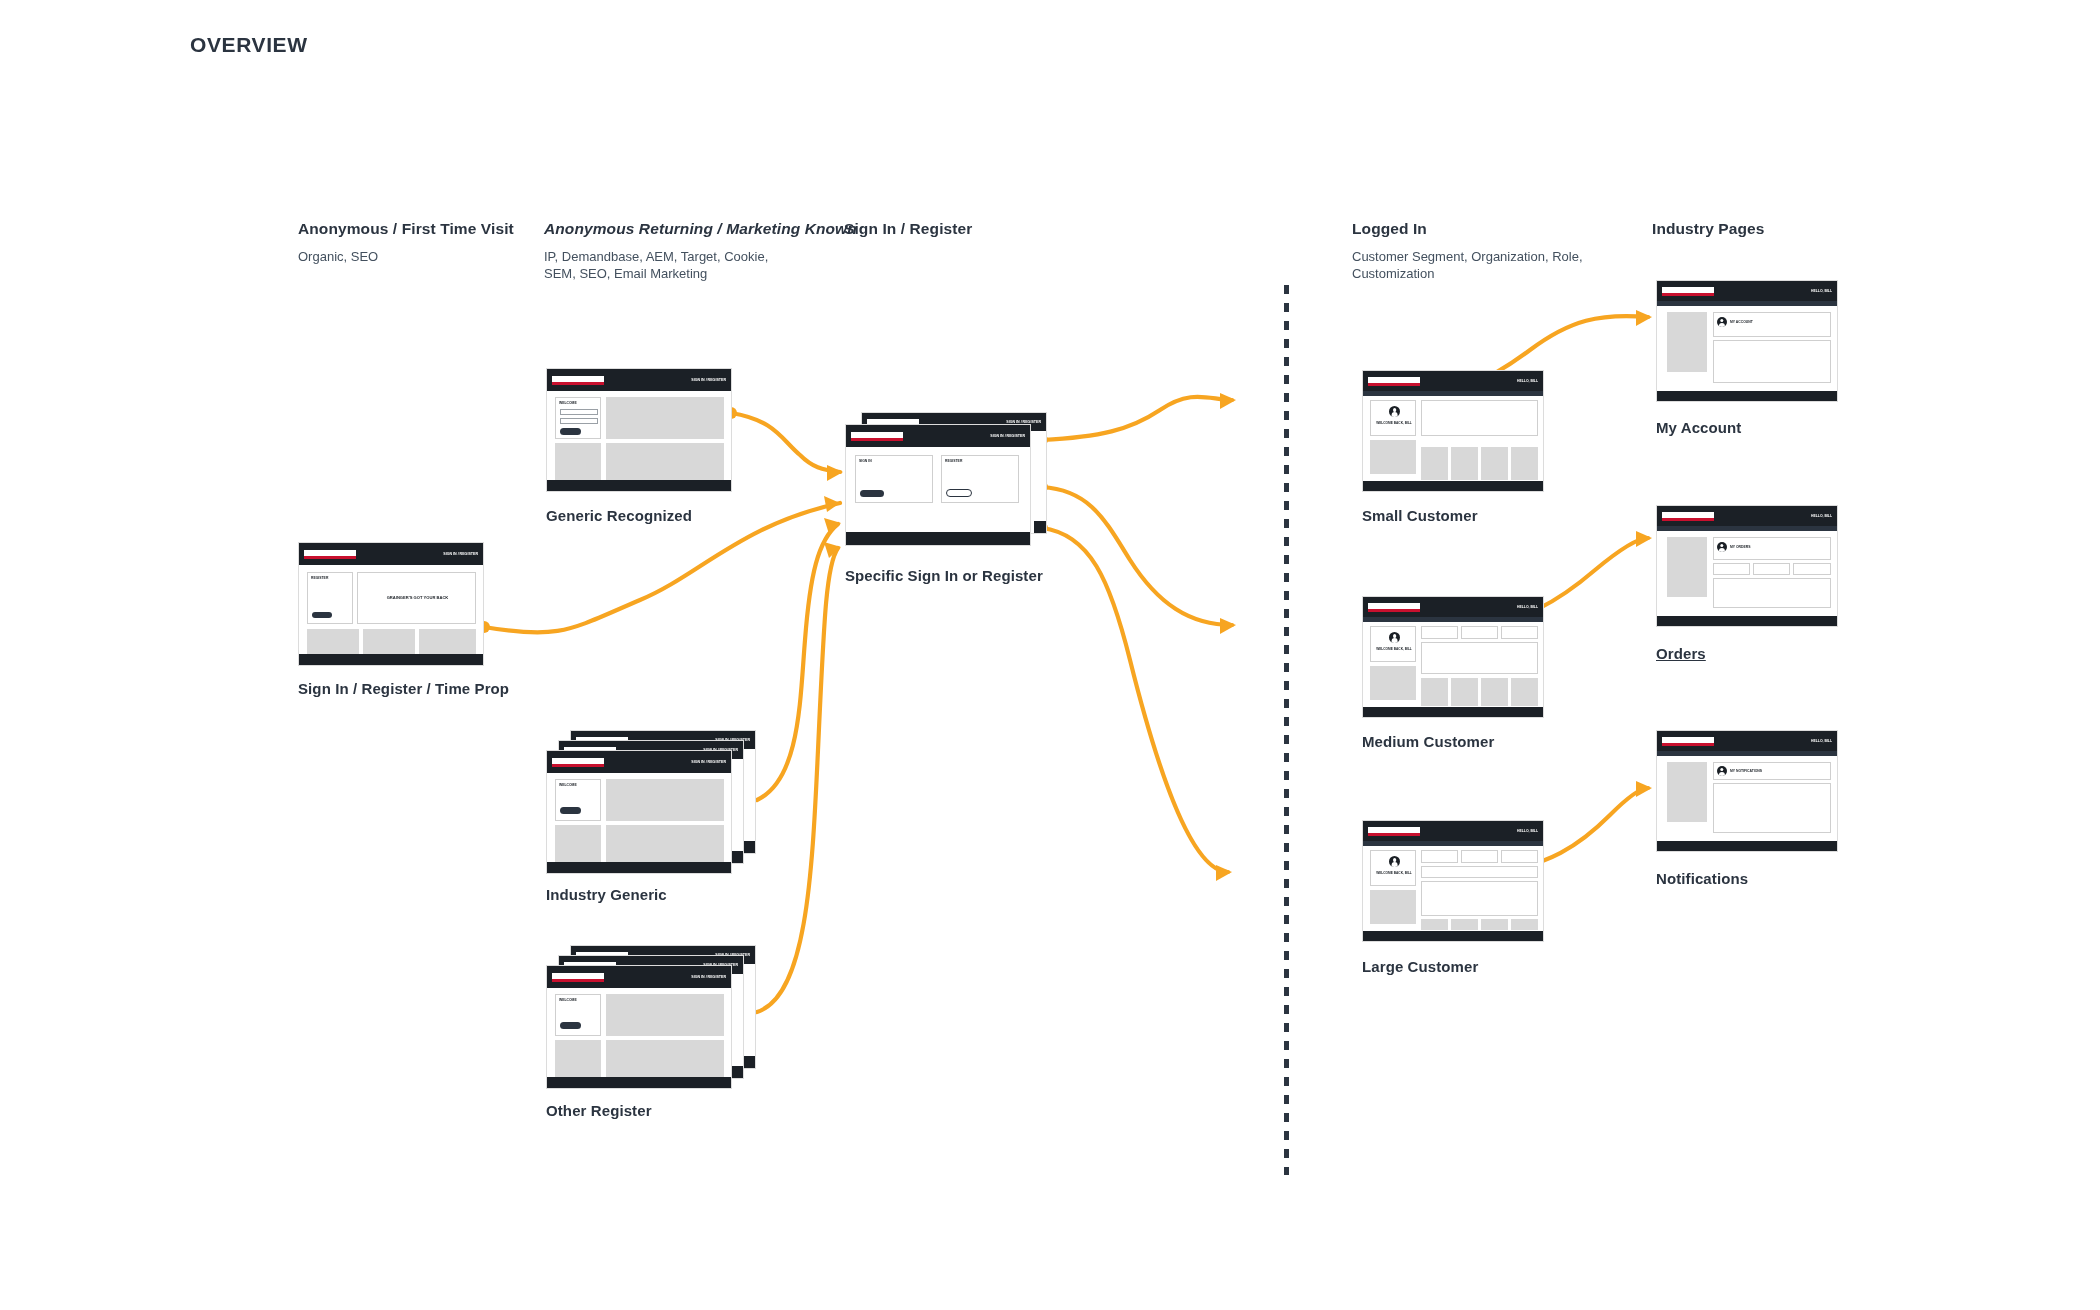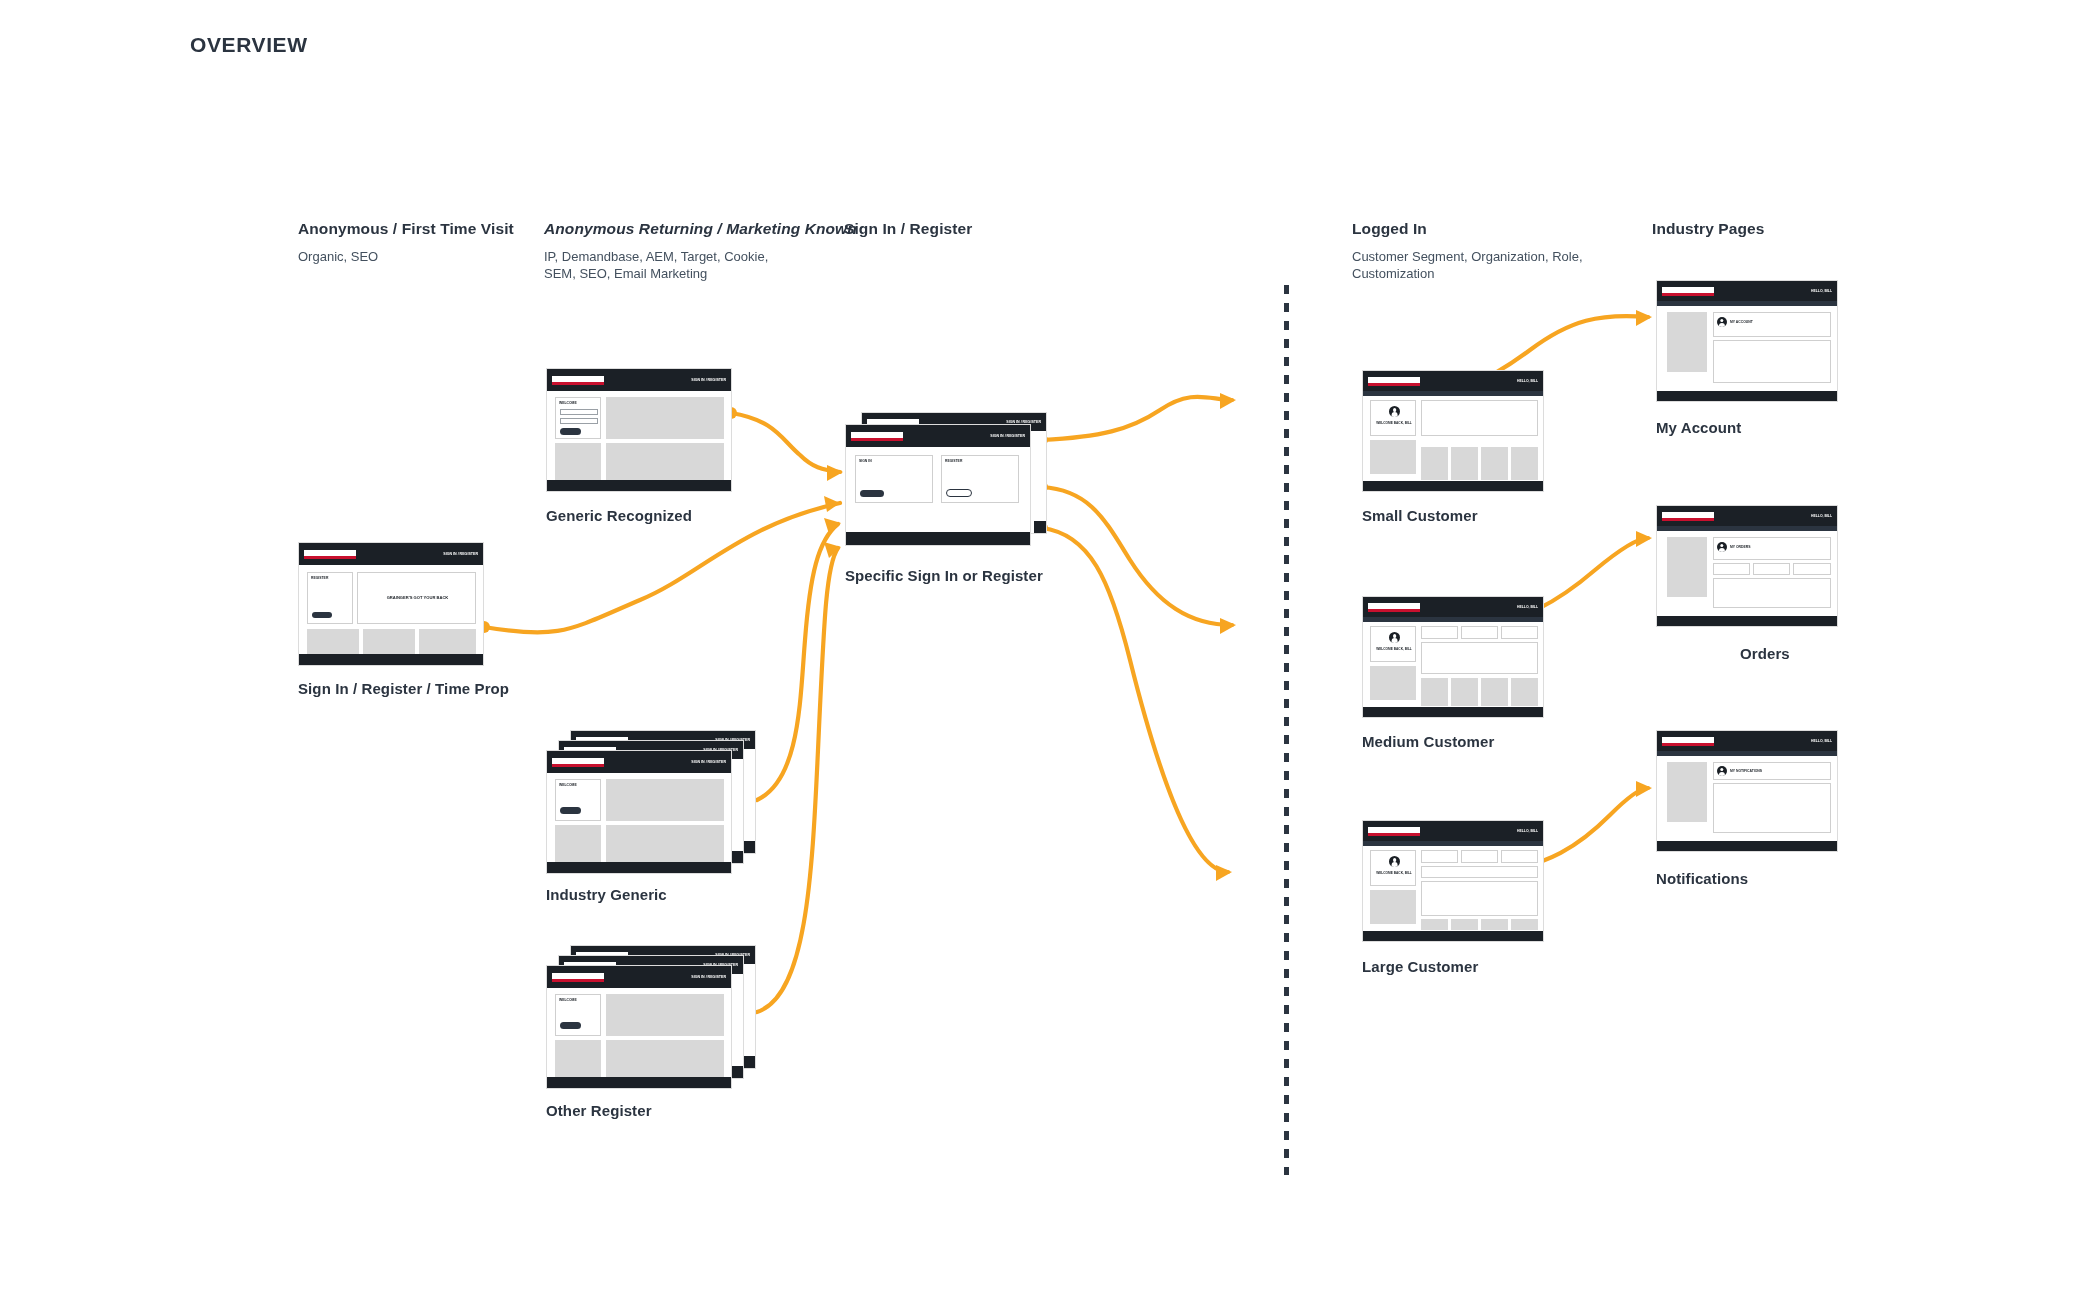--- a/index.html
+++ b/index.html
@@ -386,21 +386,21 @@
     <div class="panel" style="left:56px; top:31px; width:118px; height:23px;">
       <div class="avatar" style="left:3px; top:4px; width:10px; height:10px;"></div>
       <div class="minitxt" style="left:16px; top:7px; font-size:3.4px;">MY ORDERS</div>
     </div>
     <div class="panel" style="left:56px; top:57px; width:37px; height:12px;"></div>
     <div class="panel" style="left:96px; top:57px; width:37px; height:12px;"></div>
     <div class="panel" style="left:136px; top:57px; width:38px; height:12px;"></div>
     <div class="panel" style="left:56px; top:72px; width:118px; height:30px;"></div>
     <div class="footer" style="height:10px;"></div>
   </div>
-  <div class="node-label" style="left:1740px; top:645px;">Orders</div>
+  <div class="node-label" style="left:1656px; top:645px;text-decoration:underline;">Orders</div>
 
   <div class="wf" style="left:1656px; top:730px; width:182px; height:122px;">
     <div class="bar" style="height:20px; padding:0 5px;">
       <div class="logo" style="width:52px; height:9px;"></div>
       <div class="hdr-txt" style="font-size:3.4px;">HELLO, BILL</div>
     </div>
     <div class="subbar" style="top:20px; height:5px;"></div>
     <div class="gray" style="left:10px; top:31px; width:40px; height:60px;"></div>
     <div class="panel" style="left:56px; top:31px; width:118px; height:18px;">
       <div class="avatar" style="left:3px; top:3px; width:10px; height:10px;"></div>

